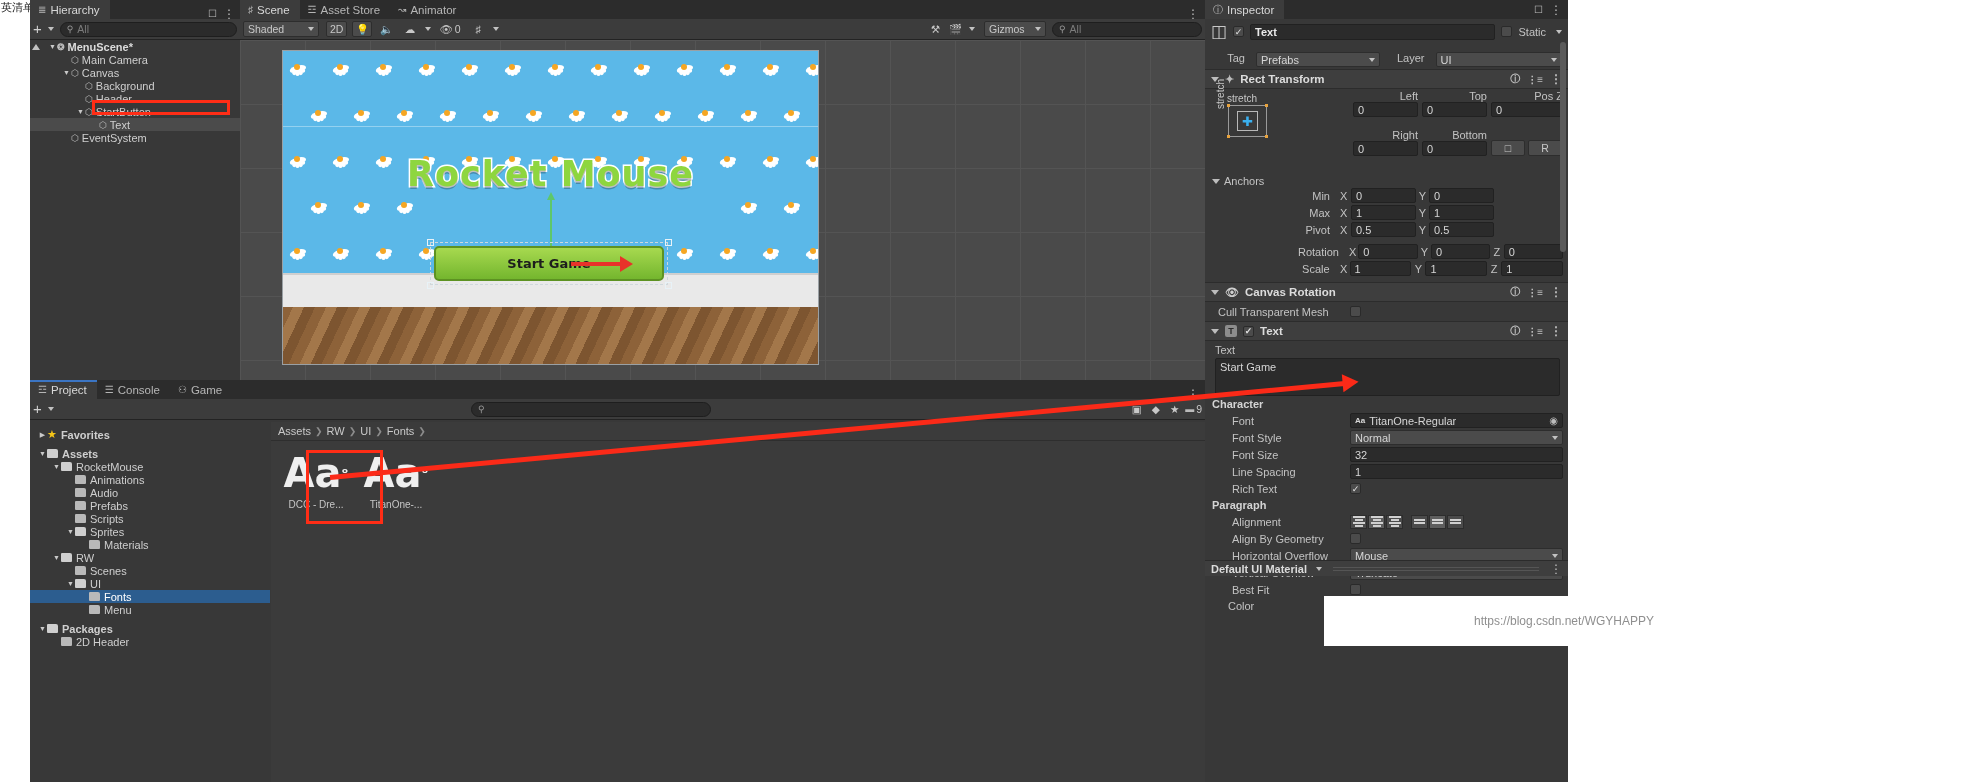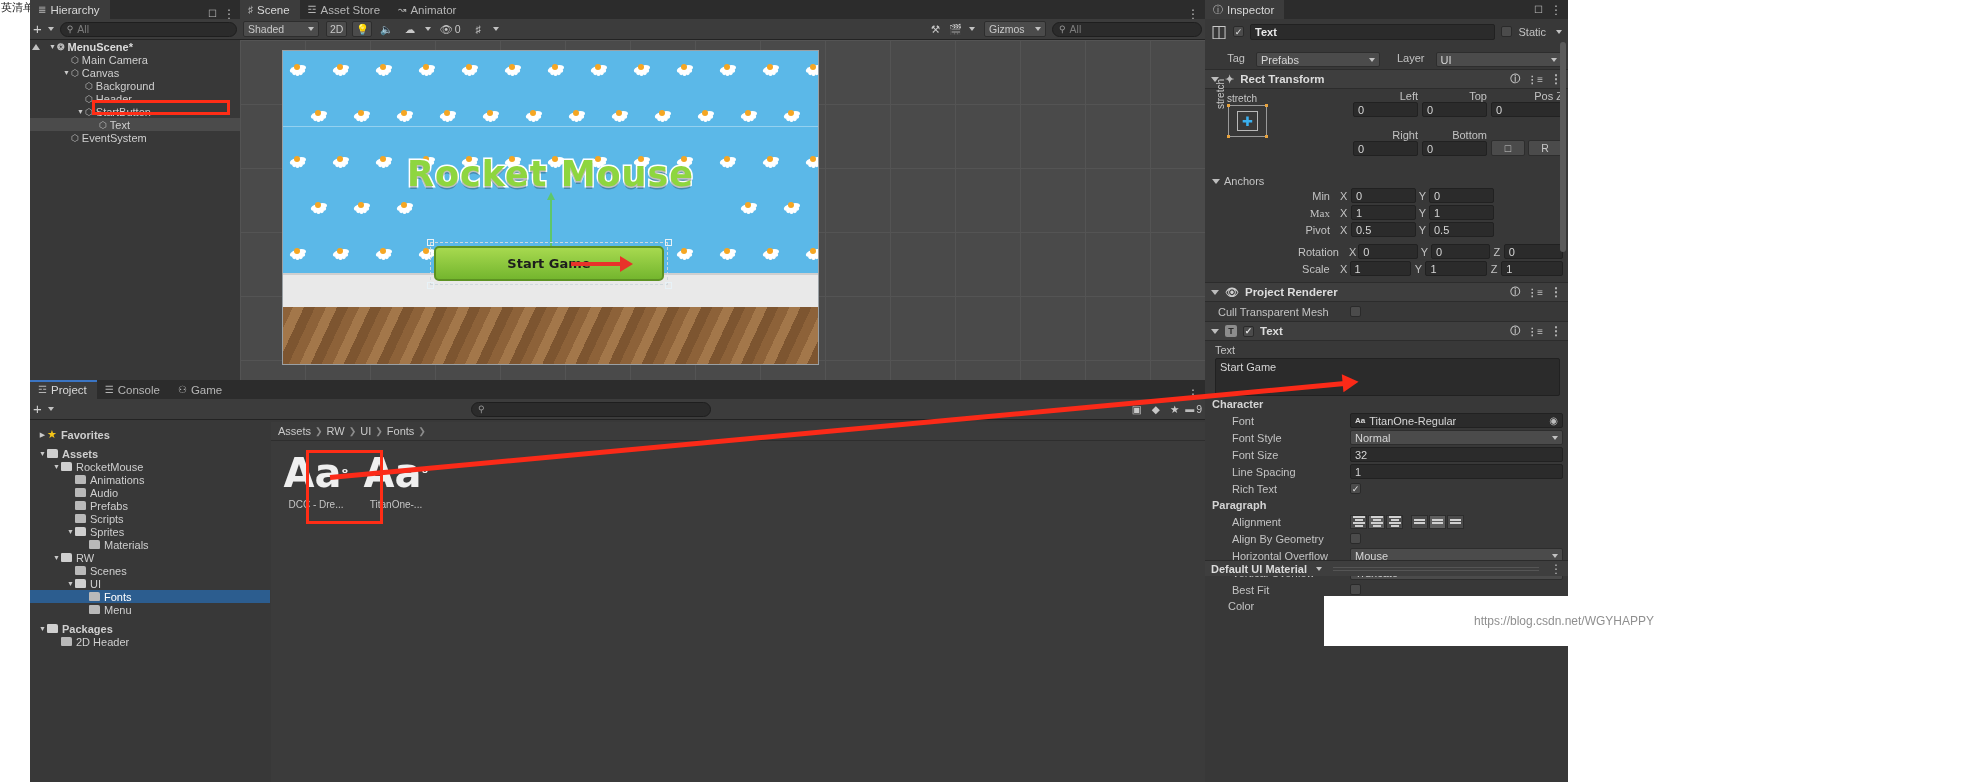--- a/index.html
+++ b/index.html
@@ -867,21 +867,21 @@
       <span class="lbl">Anchors</span>
     </div>
     <div class="ins-row">
       <span class="lbl" style="width:130px;text-align:right;padding-right:10px;">Min</span>
       <span class="lbl" style="width:11px;">X</span>
       <div class="field" style="width:65px;">0</div>
       <span class="lbl" style="width:13px;text-align:center;">Y</span>
       <div class="field" style="width:65px;">0</div>
     </div>
     <div class="ins-row">
-      <span class="lbl" style="width:130px;text-align:right;padding-right:10px;font-family:Liberation Serif, serif;">Max</span>
+      <span class="lbl" style="width:130px;text-align:right;padding-right:10px;">Max</span>
       <span class="lbl" style="width:11px;">X</span>
       <div class="field" style="width:65px;">1</div>
       <span class="lbl" style="width:13px;text-align:center;">Y</span>
       <div class="field" style="width:65px;">1</div>
     </div>
     <div class="ins-row">
       <span class="lbl" style="width:130px;text-align:right;padding-right:10px;">Pivot</span>
       <span class="lbl" style="width:11px;">X</span>
       <div class="field" style="width:65px;">0.5</div>
       <span class="lbl" style="width:13px;text-align:center;">Y</span>
@@ -902,21 +902,21 @@
       <div class="field" style="width:62px;">1</div>
       <span class="lbl" style="width:14px;text-align:center;">Y</span>
       <div class="field" style="width:62px;">1</div>
       <span class="lbl" style="width:14px;text-align:center;">Z</span>
       <div class="field" style="width:62px;">1</div>
     </div>
 
     <div class="comp-head" style="margin-top:5px;">
       <span class="tri"></span>
       <span style="color:#cfcfcf;font-size:11px;">👁</span>
-      <span>Project Renderer</span>
+      <span>Canvas Rotation</span>
       <span class="comp-icons">
         <span>ⓘ</span>
         <span>⋮≡</span>
         <span class="kebab">⋮</span>
       </span>
     </div>
     <div class="ins-row" style="height:19px;">
       <span class="lbl" style="width:140px;padding-left:8px;">Cull Transparent Mesh</span>
       <span class="chk"></span>
     </div>

